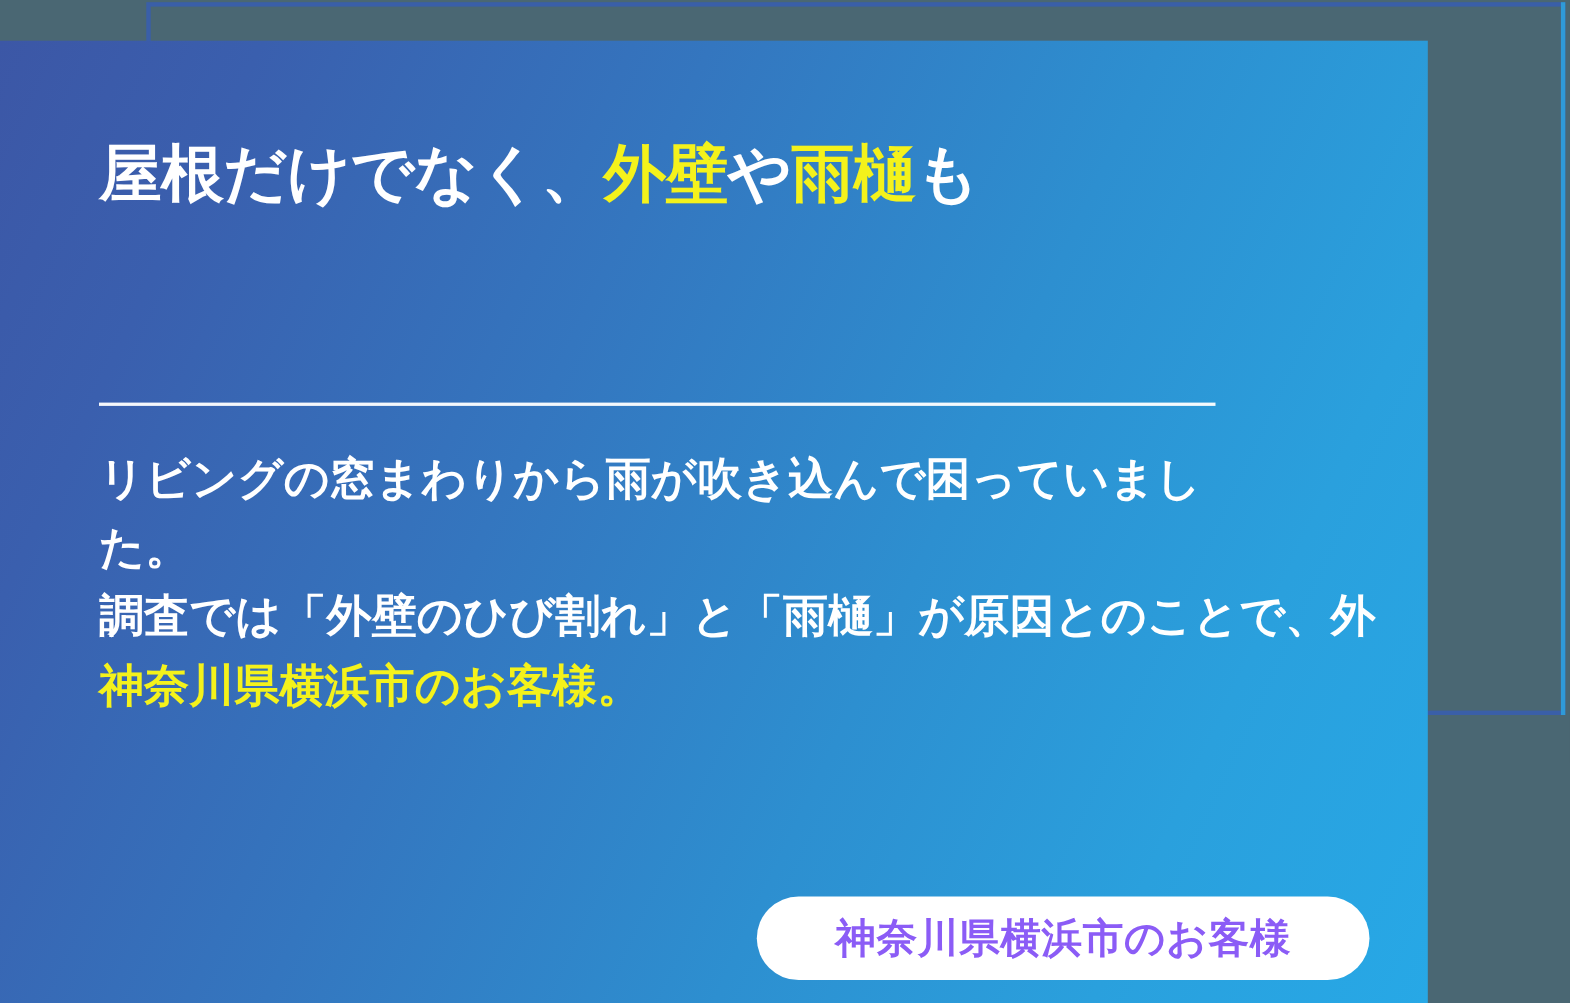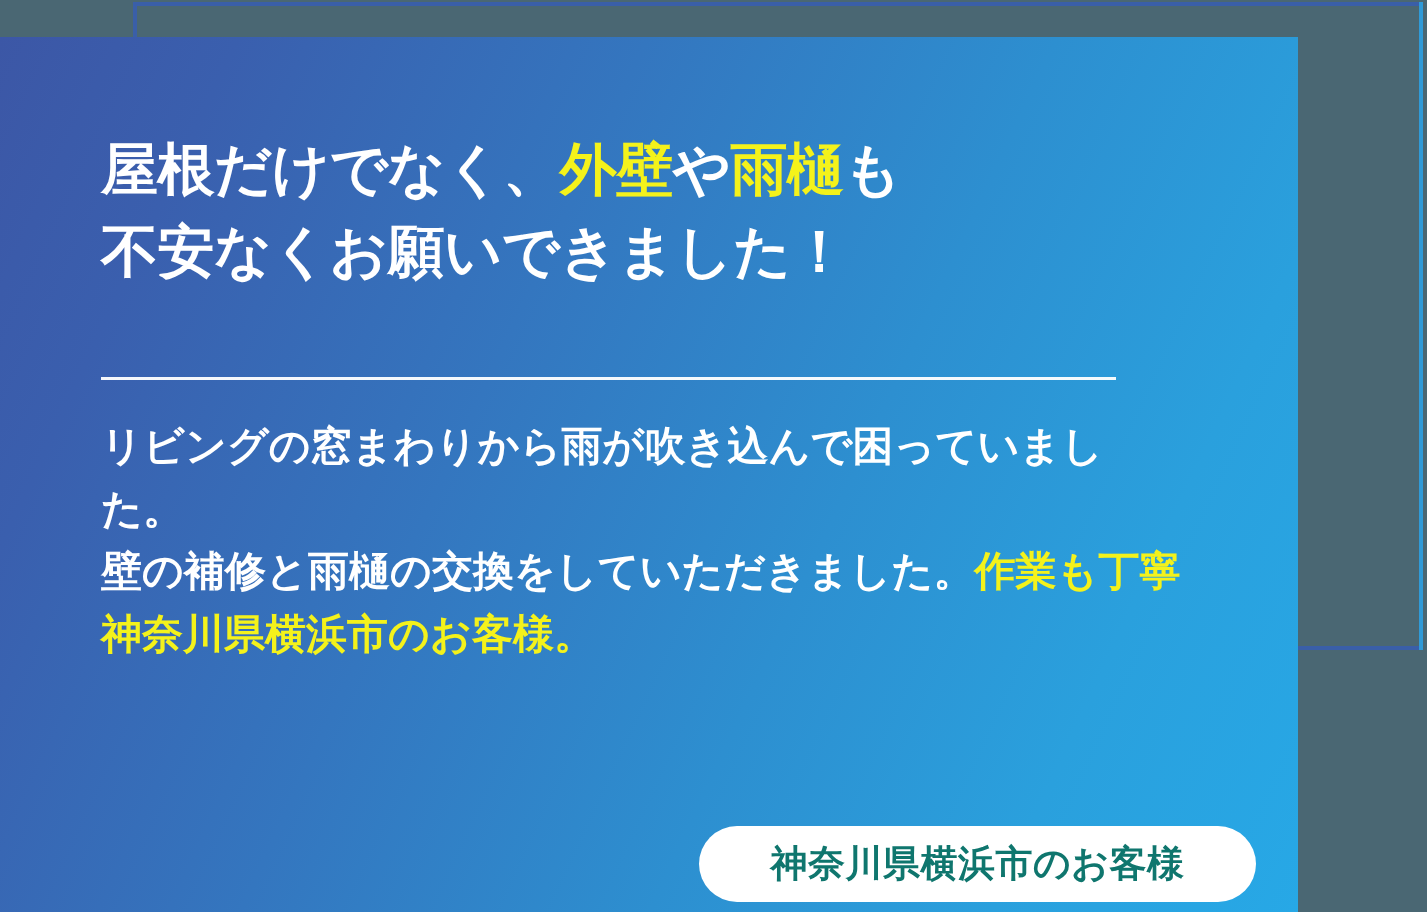--- a/index.html
+++ b/index.html
@@ -46,21 +46,21 @@
     height: 875px;
     background: linear-gradient(115deg,
                 #3c57a6 0%,
                 #3a5fae 14%,
                 #3476bf 38%,
                 #2d8fd0 62%,
                 #2aa0dd 82%,
                 #27a8e6 100%);
     z-index: 2;
     box-sizing: border-box;
-    padding: 16px;
+    padding: 5px;
     overflow: hidden;
   }
 
   #card-inner {
     position: relative;
     width: 100%;
     height: 100%;
   }
 
   
@@ -123,45 +123,44 @@
     height: 76px;
     background: #ffffff;
     border-radius: 38px;
     display: flex;
     align-items: center;
     justify-content: center;
   }
   #customer-badge-label {
     font-size: 37px;
     font-weight: bold;
-    color: #0f766e;
+    color: #8b5cf6;
     letter-spacing: 0.5px;
     white-space: nowrap;
   }
 </style>
 </head>
 <body>
 
 <div id="outline-frame"></div>
 <div id="outline-frame-right"></div>
 
 <div id="testimonial-card">
   <div id="card-inner">
 
     <div id="headline">
       <span class="hl-line"><span>屋根だけでなく、</span><span class="mark-yellow">外壁</span><span>や</span><span class="mark-yellow">雨樋</span><span>も</span></span>
-      <span class="hl-line"><span>不安なくお願いできました！</span></span>
     </div>
 
     <div id="divider"></div>
 
     <div id="body-text">
       <span class="body-line">リビングの窓まわりから雨が吹き込んで困っていまし</span>
       <span class="body-line">た。</span>
-      <span class="body-line"><span>壁の補修と雨樋の交換をしていただきました。</span><span class="body-yellow">作業も丁寧</span></span>
+      <span class="body-line">調査では「外壁のひび割れ」と「雨樋」が原因とのことで、外</span>
       <span class="body-line body-yellow">神奈川県横浜市のお客様。</span>
     </div>
 
     <div id="customer-badge">
       <span id="customer-badge-label">神奈川県横浜市のお客様</span>
     </div>
 
   </div>
 </div>
 

